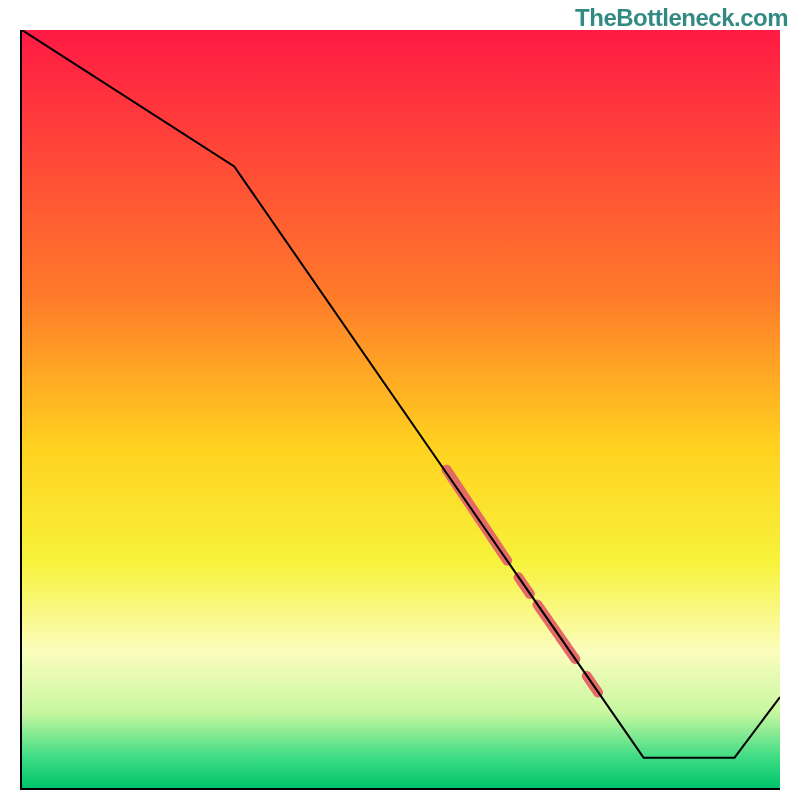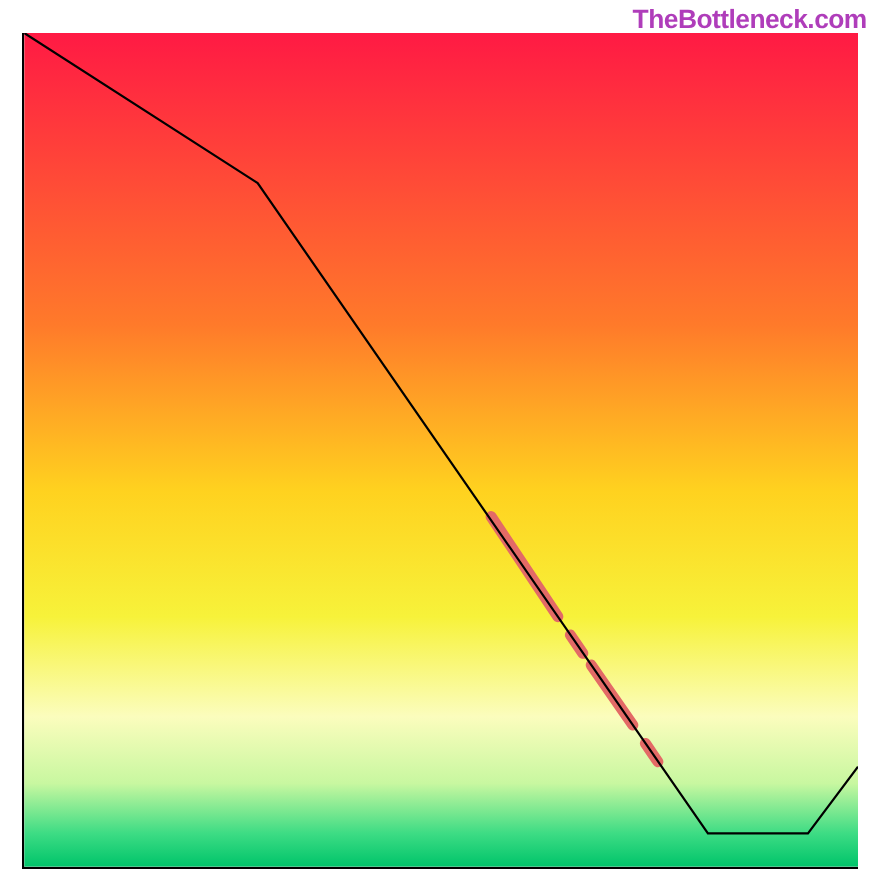--- a/index.html
+++ b/index.html
@@ -10,21 +10,21 @@
     background: #fff;
     font-family: Arial, sans-serif;
     position: relative;
   }
   .watermark {
     position: absolute;
     top: 4px;
     right: 12px;
     font-size: 24px;
     font-weight: bold;
-    color: #a21caf;
+    color: #0f766e;
     opacity: 0.85;
     z-index: 10;
     letter-spacing: -0.5px;
   }
   .plot-frame {
     position: absolute;
     left: 20px;
     top: 30px;
     width: 760px;
     height: 760px;

